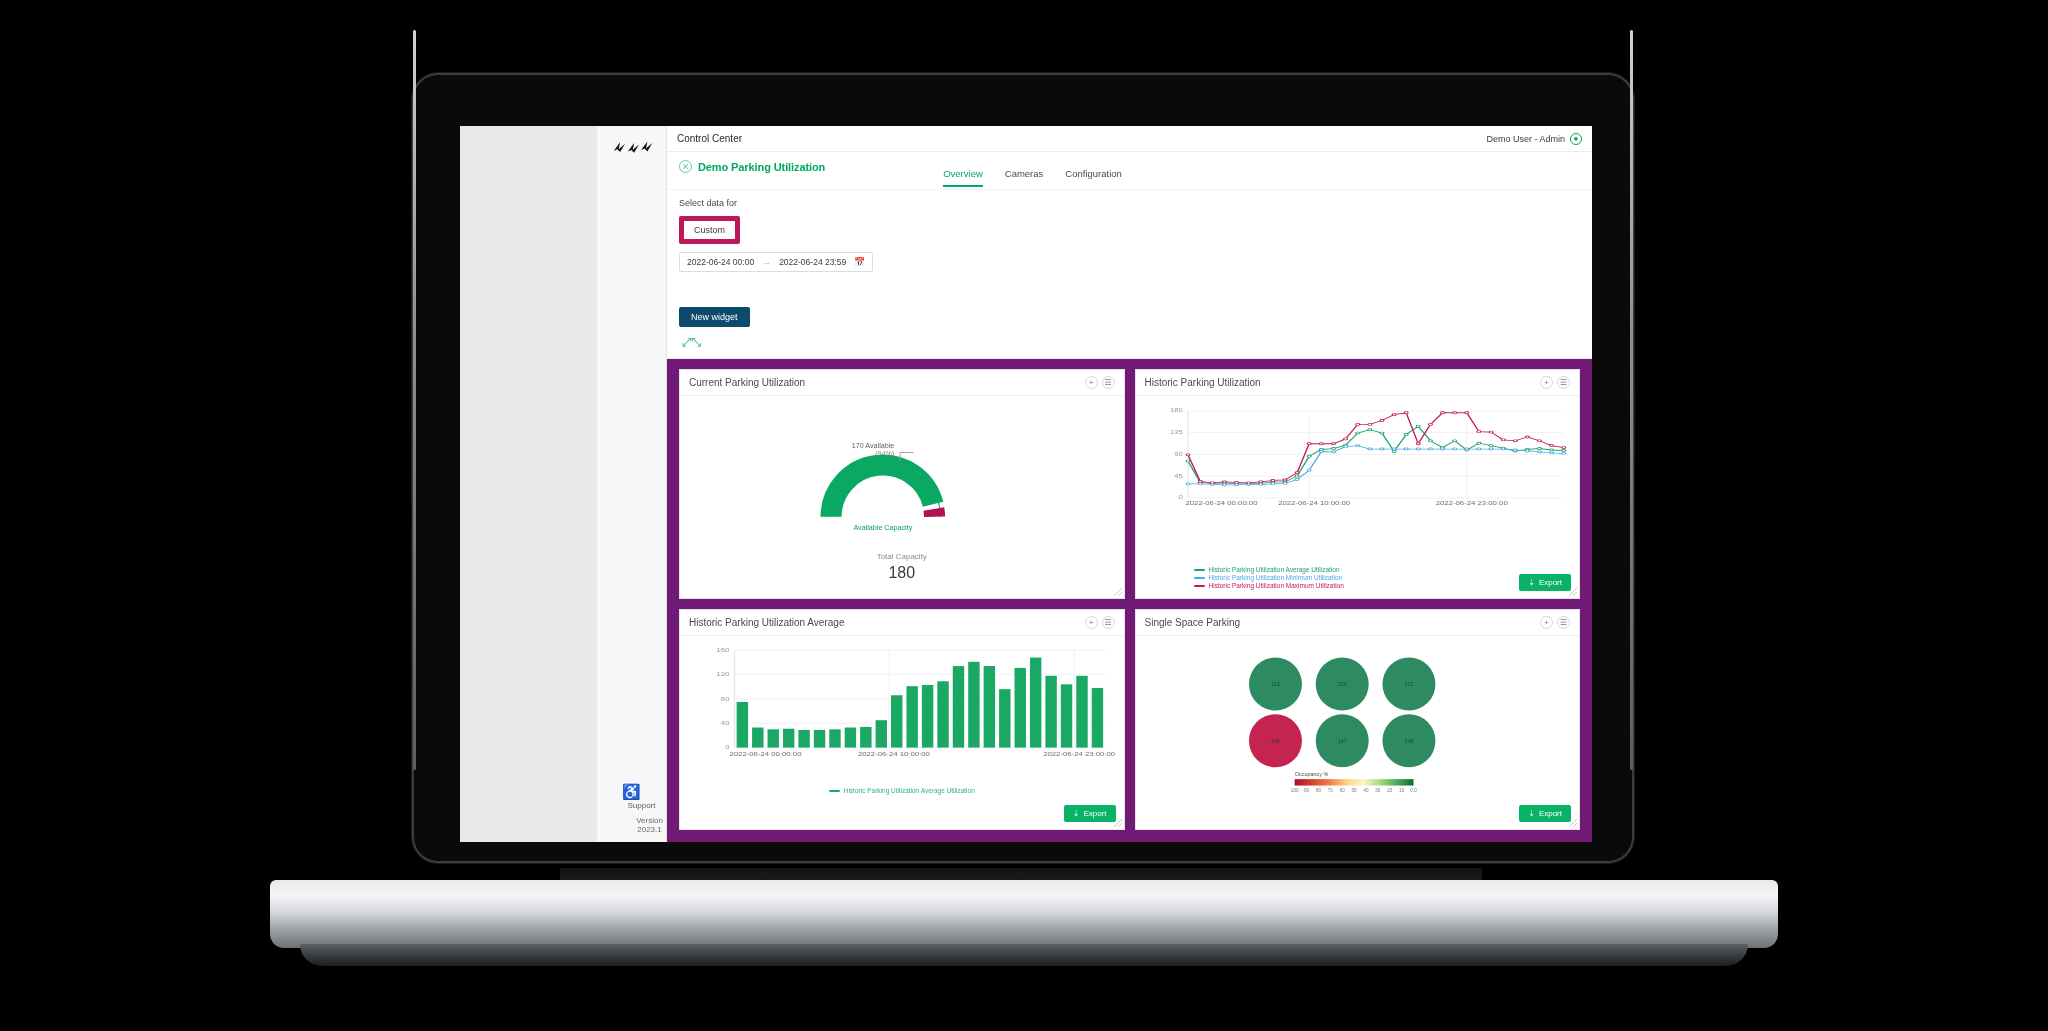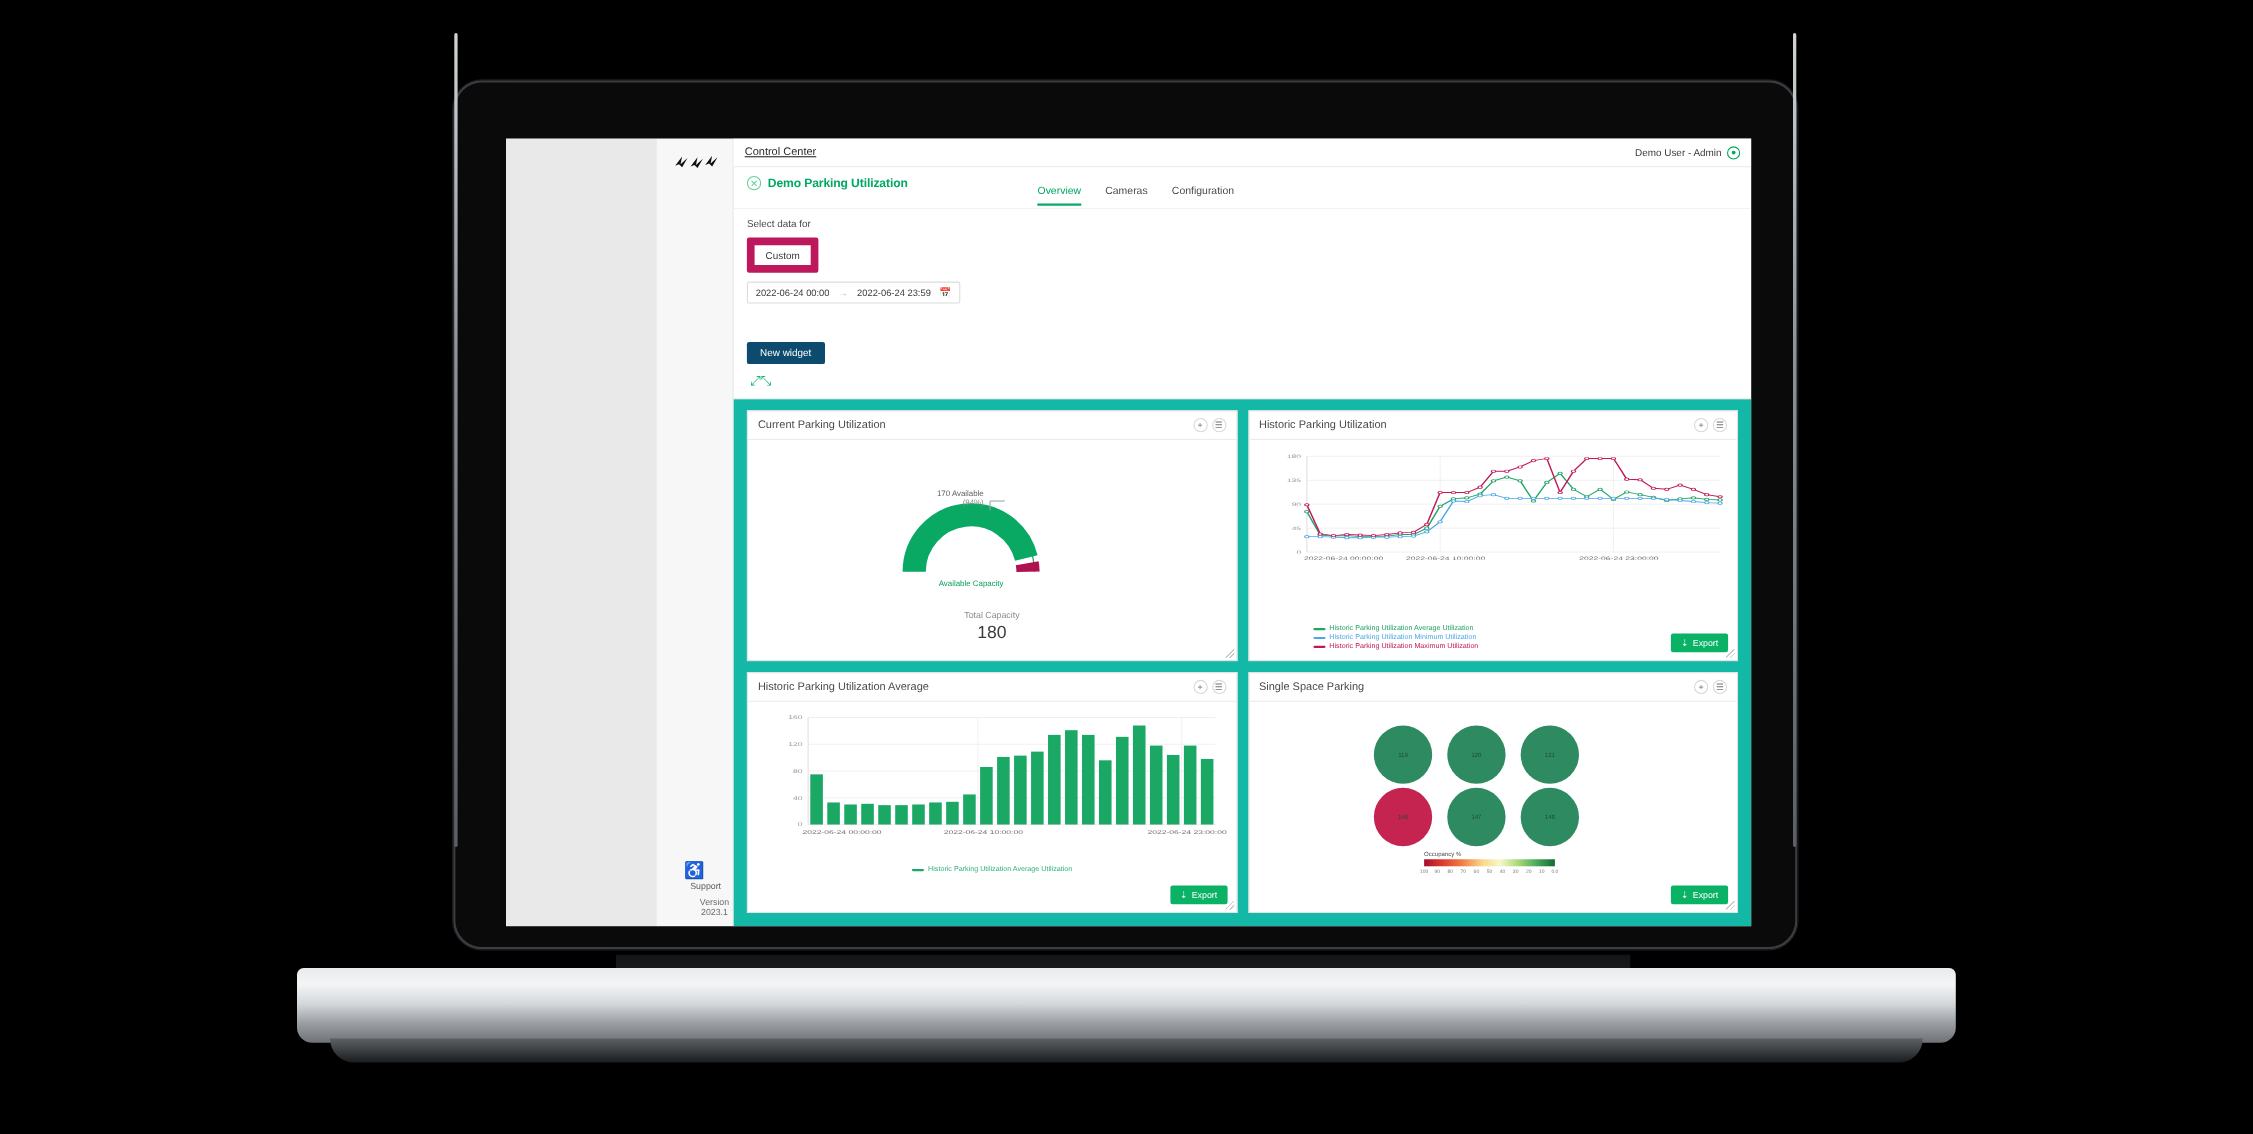--- a/index.html
+++ b/index.html
@@ -78,58 +78,58 @@
   .support-icon { color:#00a65a; font-size: 15px; line-height: 16px; }
   .support-label { font-size: 8px; color:#5c5c5c; margin-top:1px;padding-left:20px; }
   .version { font-size: 8px; color:#6b6b6b; margin-top: 6px; padding-left: 36px; }
 
   .main { flex:1; display:flex; flex-direction:column; background:#ffffff; min-width:0;}
 
   .topbar {
     height: 26px; display:flex; align-items:center; justify-content:space-between;
     padding: 0 10px; border-bottom:1px solid #ececec; background:#fff;
   }
-  .topbar-title { font-size: 10px; color:#2b2b2b;text-decoration:underline; }
+  .topbar-title { font-size: 10px; color:#2b2b2b; }
   .topbar-user { display:flex; align-items:center; gap:5px; font-size:9px; color:#3b3b3b;}
   .user-avatar { width:12px; height:12px; border-radius:50%; border:1.2px solid #00a65a;
                  color:#00a65a; font-size:8px; display:flex; align-items:center; justify-content:center;}
 
   .pagehead { display:flex; align-items:flex-start; padding: 8px 12px 0 12px; }
   .ph-left { display:flex; align-items:center; gap:6px; }
   .ph-x { width:13px; height:13px; border-radius:50%; border:1px solid #5fcf9a; color:#5fcf9a;
           font-size:9px; display:flex; align-items:center; justify-content:center; }
   .ph-title { font-size:11px; font-weight:bold; color:#00a862; letter-spacing:-0.1px;}
   .tabs { display:flex; gap:22px; margin-left: 118px; margin-top: 8px; }
   .tab { font-size:9.5px; color:#4a4a4a; padding-bottom:6px; cursor:pointer;text-align:right; }
   .tab.active { color:#00a862; border-bottom:2px solid #00a862; }
 
   .filterbar {
     display:flex; align-items:flex-start; gap:8px; padding: 8px 16px 9px 12px;
     border-bottom:1px solid #ececec; border-top:1px solid #f2f2f2; margin-top:2px;flex-direction:column;
   }
   .filter-label { font-size:9px; color:#4a4a4a; }
-  .pill { border:7px solid #be185d; border-radius:2px; background:#fff;
+  .pill { border:5px solid #be185d; border-radius:2px; background:#fff;
           font-size:9px; color:#3b3b3b; padding:4px 10px; cursor:pointer; }
   .daterange {
     display:flex; align-items:center; gap:8px; border:1px solid #dcdcdc; border-radius:2px;
     padding:4px 7px; font-size:8.5px; color:#3b3b3b; background:#fff; min-width: 186px;
   }
   .dr-arrow { color:#b5b5b5; font-size:9px; }
   .cal-icon { margin-left:auto; color:#b5b5b5; font-size:9px; }
   .spacer { flex:1; }
   .btn-green {
     background:#0c4a6e; color:#fff; border:none; border-radius:2px;
     font-size:9px; padding:5px 12px; cursor:pointer;margin-top:19px;
   }
   .expand-icon { color:#09b265; font-size:12px; cursor:pointer; padding: 0 3px; }
 
   
   .grid {
     flex:1; display:grid; grid-template-columns: 1fr 1fr; gap: 10px;
-    padding: 10px 12px 12px 12px; background:#14b8a6; min-height:0;
+    padding: 10px 12px 12px 12px; background:#701a75; min-height:0;
   }
   .widget {
     border:1px solid #e2e2e2; background:#fff; display:flex; flex-direction:column;
     position:relative; min-width:0; overflow:hidden;
   }
   .w-head {
     height:26px; display:flex; align-items:center; justify-content:space-between;
     padding:0 9px; border-bottom:1px solid #ececec;
   }
   .w-title { font-size:10px; color:#4a4a4a; }

